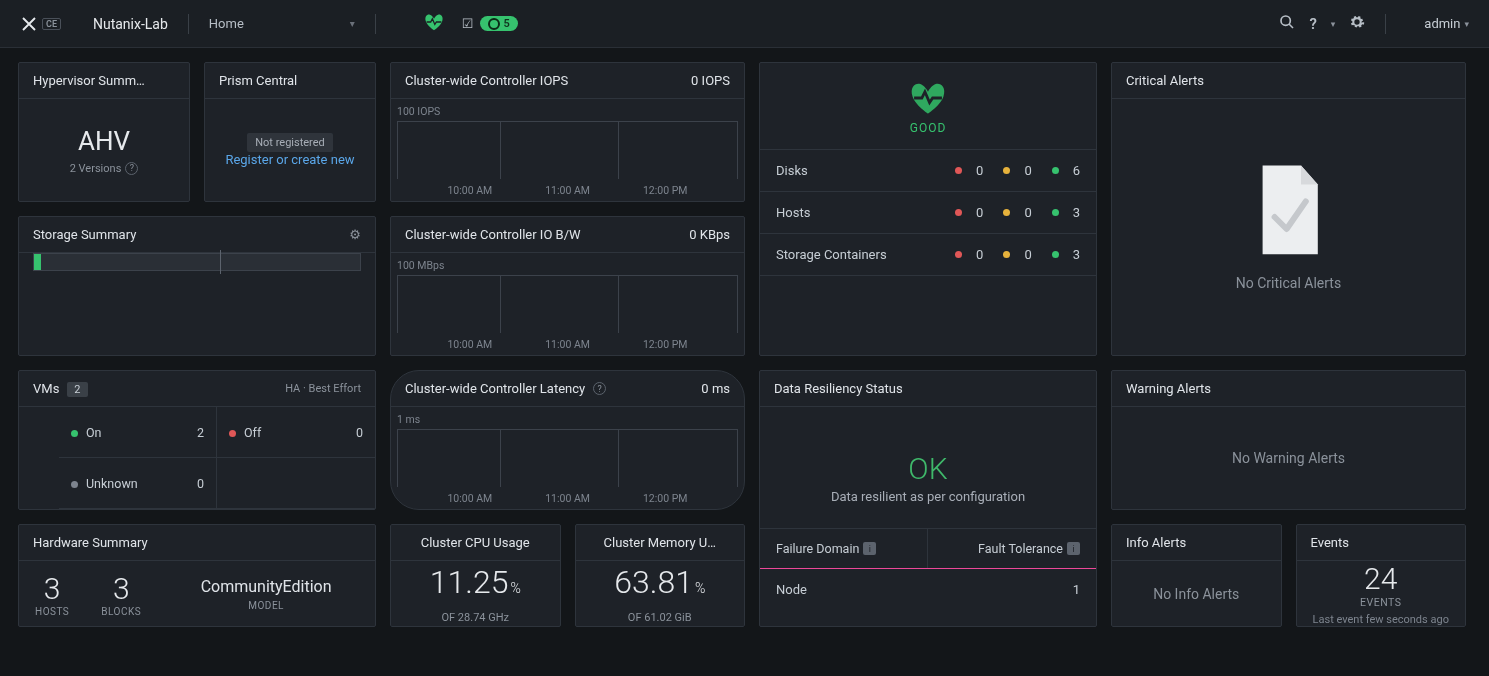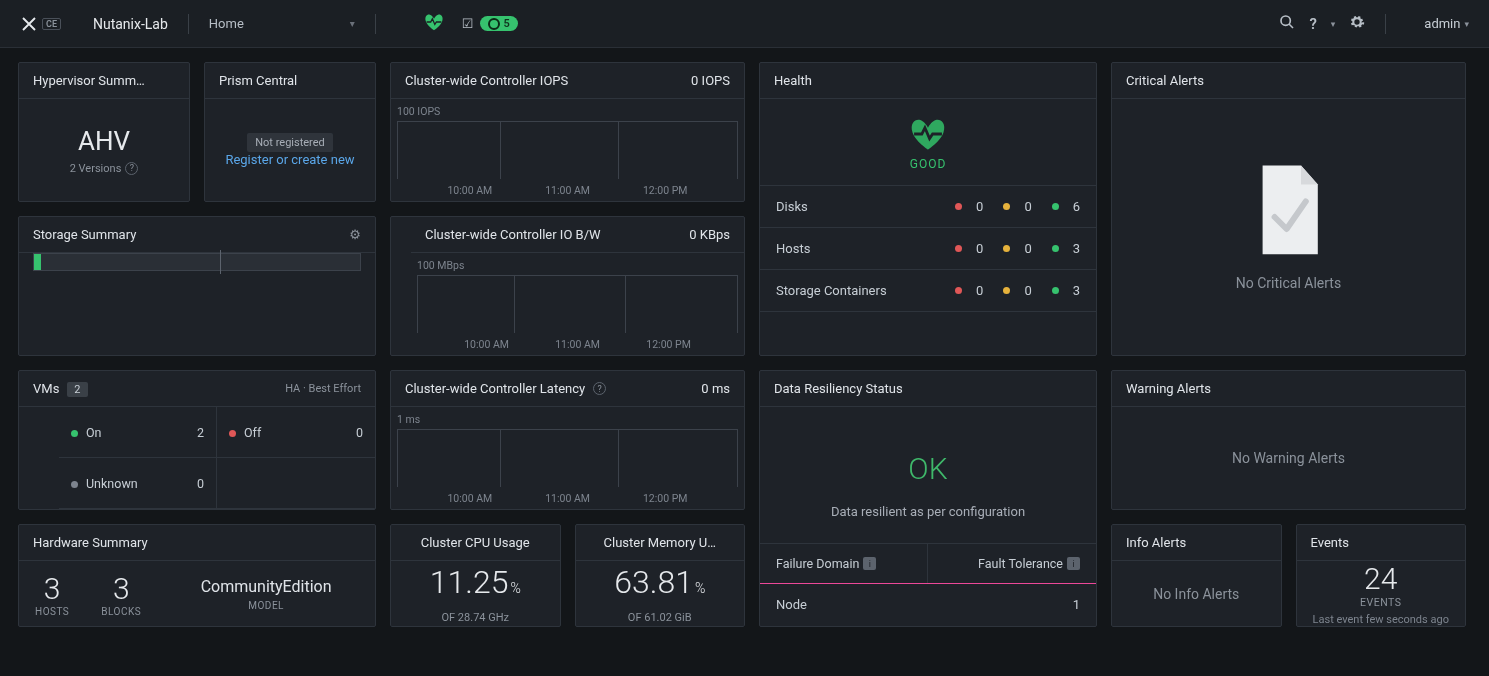--- a/index.html
+++ b/index.html
@@ -125,21 +125,21 @@
   .hrow .counts span { display:inline-flex; align-items:center; gap:6px; color:#c7ced5;}
 
   
   .ca-body { display:flex; flex-direction:column; align-items:center; justify-content:center; height:100%; gap:16px;}
   .file-ico { width:72px; height:96px; }
   .ca-txt { color:#8b929b; font-size:14px; }
 
   
   .dr-top { display:flex; flex-direction:column; align-items:center; justify-content:center; padding:44px 0 24px; }
   .dr-top .ok { color:#3fb86a; font-size:30px; font-weight:300; }
-  .dr-top .sub { color:#a8aeb7; font-size:13px; margin-top:18px; }
+  .dr-top .sub { color:#a8aeb7; font-size:13px; margin-top:3px; }
   .dr-split { display:grid; grid-template-columns:1fr 1fr; border-top:1px solid #2e343c;}
   .dr-split > div { padding:12px 16px; display:flex; align-items:center; gap:4px; font-size:12.5px; }
   .dr-split > div:first-child { border-right:1px solid #2e343c; }
   .info-i { width:13px; height:13px; background:#5c636d; color:#1e2228; font-size:9px; border-radius:2px; display:inline-flex; align-items:center; justify-content:center;}
 
   
   .hw-body { display:flex; align-items:center; height:100%; }
   .hw-col { flex:0 0 auto; text-align:center; padding:0 16px; }
   .hw-col .n { font-size:30px; color:#e6e9ec; font-weight:300; }
   .hw-col .l { font-size:10px; color:#8b929b; letter-spacing:0.5px; }
@@ -160,22 +160,22 @@
   .events-body .l { font-size:10.5px; color:#8b929b; letter-spacing:0.5px; }
   .events-body .sub { font-size:11px; color:#7d848e; margin-top:4px;}
 
   
   .p-hyp   { grid-column:1; grid-row:1; }
   .p-pc    { grid-column:2; grid-row:1; }
   .p-ss    { grid-column:1 / span 2; grid-row:2; }
   .p-vm    { grid-column:1 / span 2; grid-row:3; }
   .p-hw    { grid-column:1 / span 2; grid-row:4; }
   .p-iops  { grid-column:3; grid-row:1; }
-  .p-bw    { grid-column:3; grid-row:2;padding-left:20px; }
-  .p-lat   { grid-column:3; grid-row:3; }
+  .p-bw    { grid-column:3; grid-row:2; }
+  .p-lat   { grid-column:3; grid-row:3;border-radius:29px; }
   .p-cpu   { grid-column:3; grid-row:4; }
   .p-health{ grid-column:4; grid-row:1 / span 2; }
   .p-dr    { grid-column:4; grid-row:3 / span 2; }
   .p-ca    { grid-column:5; grid-row:1 / span 2; }
   .p-wa    { grid-column:5; grid-row:3; }
   .p-ie    { grid-column:5; grid-row:4; display:grid; grid-template-columns:1fr 1fr; gap:14px; background:none; border:none;}
   .p-ie .panel { height:100%; }
 
   .cpu-split { display:grid; grid-template-columns:1fr 1fr; gap:14px; background:none!important; border:none!important;}
   .cpu-split .panel { height:100%; }
@@ -271,23 +271,20 @@
         </div>
       <div class="chart-xlabels">
           <span>10:00 AM</span>
           <span>11:00 AM</span>
           <span>12:00 PM</span>
         </div>
     </div>
   </div>
 
   <div class="panel p-health">
-    <div class="panel-h">
-        <span>Health</span>
-      </div>
     <div class="panel-body">
       <div class="health-top">
         <svg width="40" height="34" viewBox="0 0 24 22">
             <path fill="#2fa85f" d="M12 21s-8-5-10-11C0 4 4 1 7 2c2 .6 4 3 5 5 1-2 3-4.4 5-5 3-1 7 2 5 8-2 6-10 11-10 11z"></path>
             <path d="M3 11h5l2-4 3 7 2-3h6" stroke="#1e2228" stroke-width="1.8" fill="none"></path>
           </svg>
         <div class="label">GOOD</div>
       </div>
       <div class="health-rows">
         <div class="hrow">

